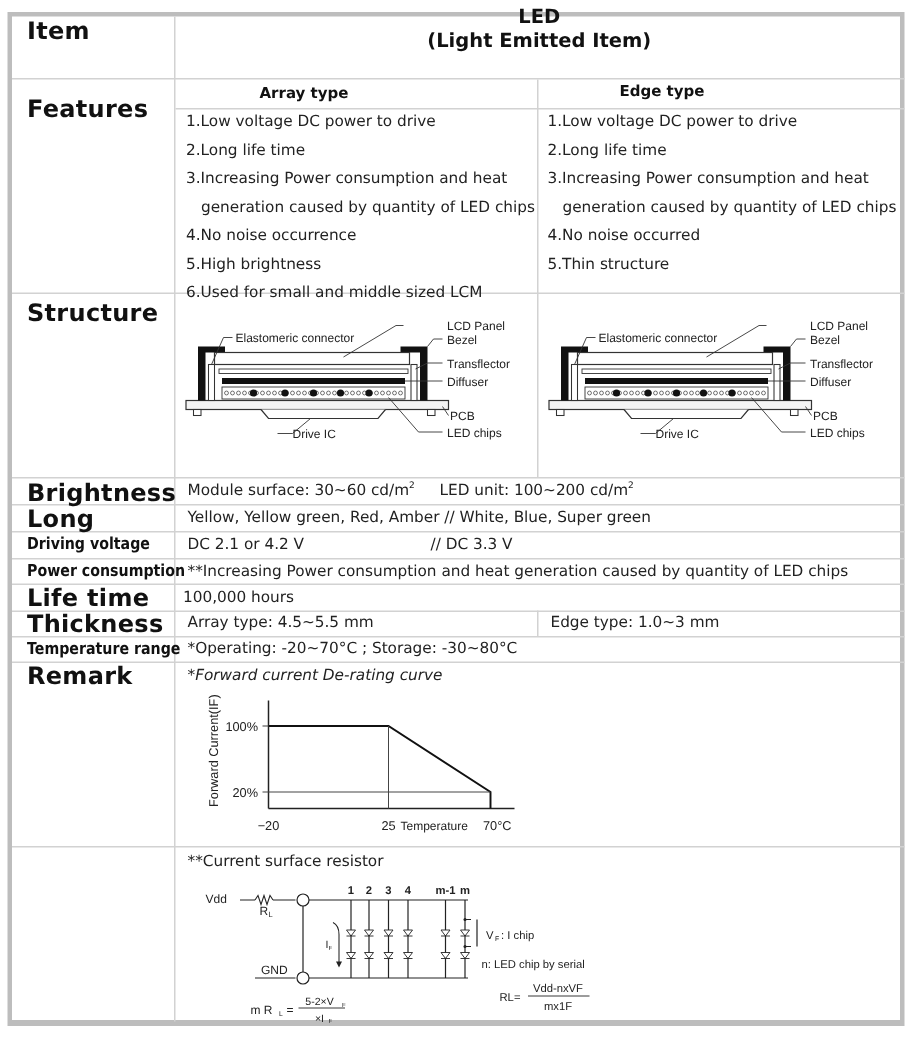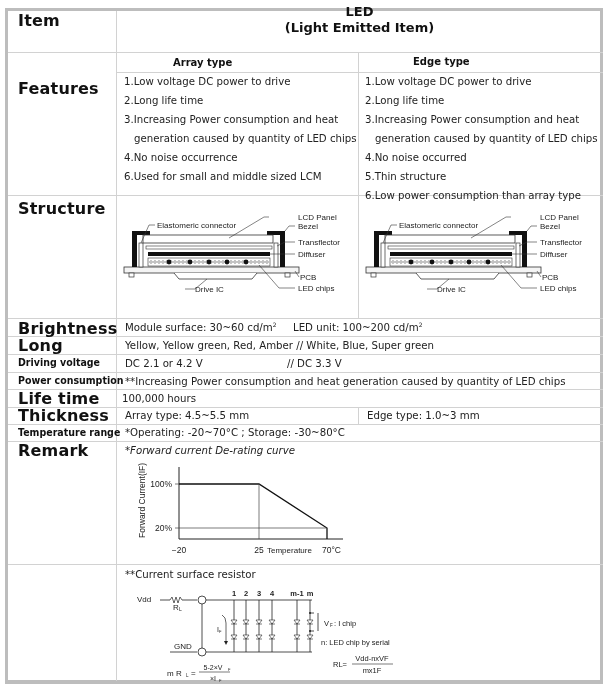--- a/index.html
+++ b/index.html
@@ -41,39 +41,39 @@
 <div class="hline" style="top:424px;"></div>
 <div class="hline" style="top:441px;"></div>
 <div class="hline" style="top:564px;"></div>
 
 <div class="label lbig" style="top:11px;">Item</div>
 <div class="hdr" style="top:4px;">
   <div>LED</div>
   <div>(Light Emitted Item)</div>
 </div>
 
-<div class="label lbig" style="top:63px;margin-top:16px;">Features</div>
+<div class="label lbig" style="top:63px;">Features</div>
 <div class="sub" style="left:125px; top:57px;">Array type</div>
 <div class="sub" style="left:365px; top:56px;">Edge type</div>
 <div class="list" style="left:124px; top:72px;">
   <div>1.Low voltage DC power to drive</div>
   <div>2.Long life time</div>
   <div>3.Increasing Power consumption and heat</div>
   <div style="padding-left:10px;">  generation caused by quantity of LED chips</div>
   <div>4.No noise occurrence</div>
+  <div>5.High brightness</div>
   <div>6.Used for small and middle sized LCM</div>
 </div>
 <div class="list" style="left:365px; top:72px;">
   <div>1.Low voltage DC power to drive</div>
   <div>2.Long life time</div>
   <div>3.Increasing Power consumption and heat</div>
   <div style="padding-left:10px;">  generation caused by quantity of LED chips</div>
   <div>4.No noise occurred</div>
   <div>5.Thin structure</div>
-  <div>6.Low power consumption than array type</div>
 </div>
 
 <div class="label lbig" style="top:199px;">Structure</div>
 
 <svg style="position:absolute; left:117px; top:205px;" width="241" height="100" viewBox="0 0 241 100">
   <g class="struct">
       <rect x="7" y="62" width="175" height="6" fill="#f4f4f4" stroke="#333" stroke-width="0.8"></rect>
       <rect x="12" y="68" width="5" height="4" fill="#fff" stroke="#333" stroke-width="0.7"></rect>
       <rect x="168" y="68" width="5" height="4" fill="#fff" stroke="#333" stroke-width="0.7"></rect>
       <polyline points="57,68 62,74 135,74 140,68" fill="#fff" stroke="#333" stroke-width="0.8"></polyline>

